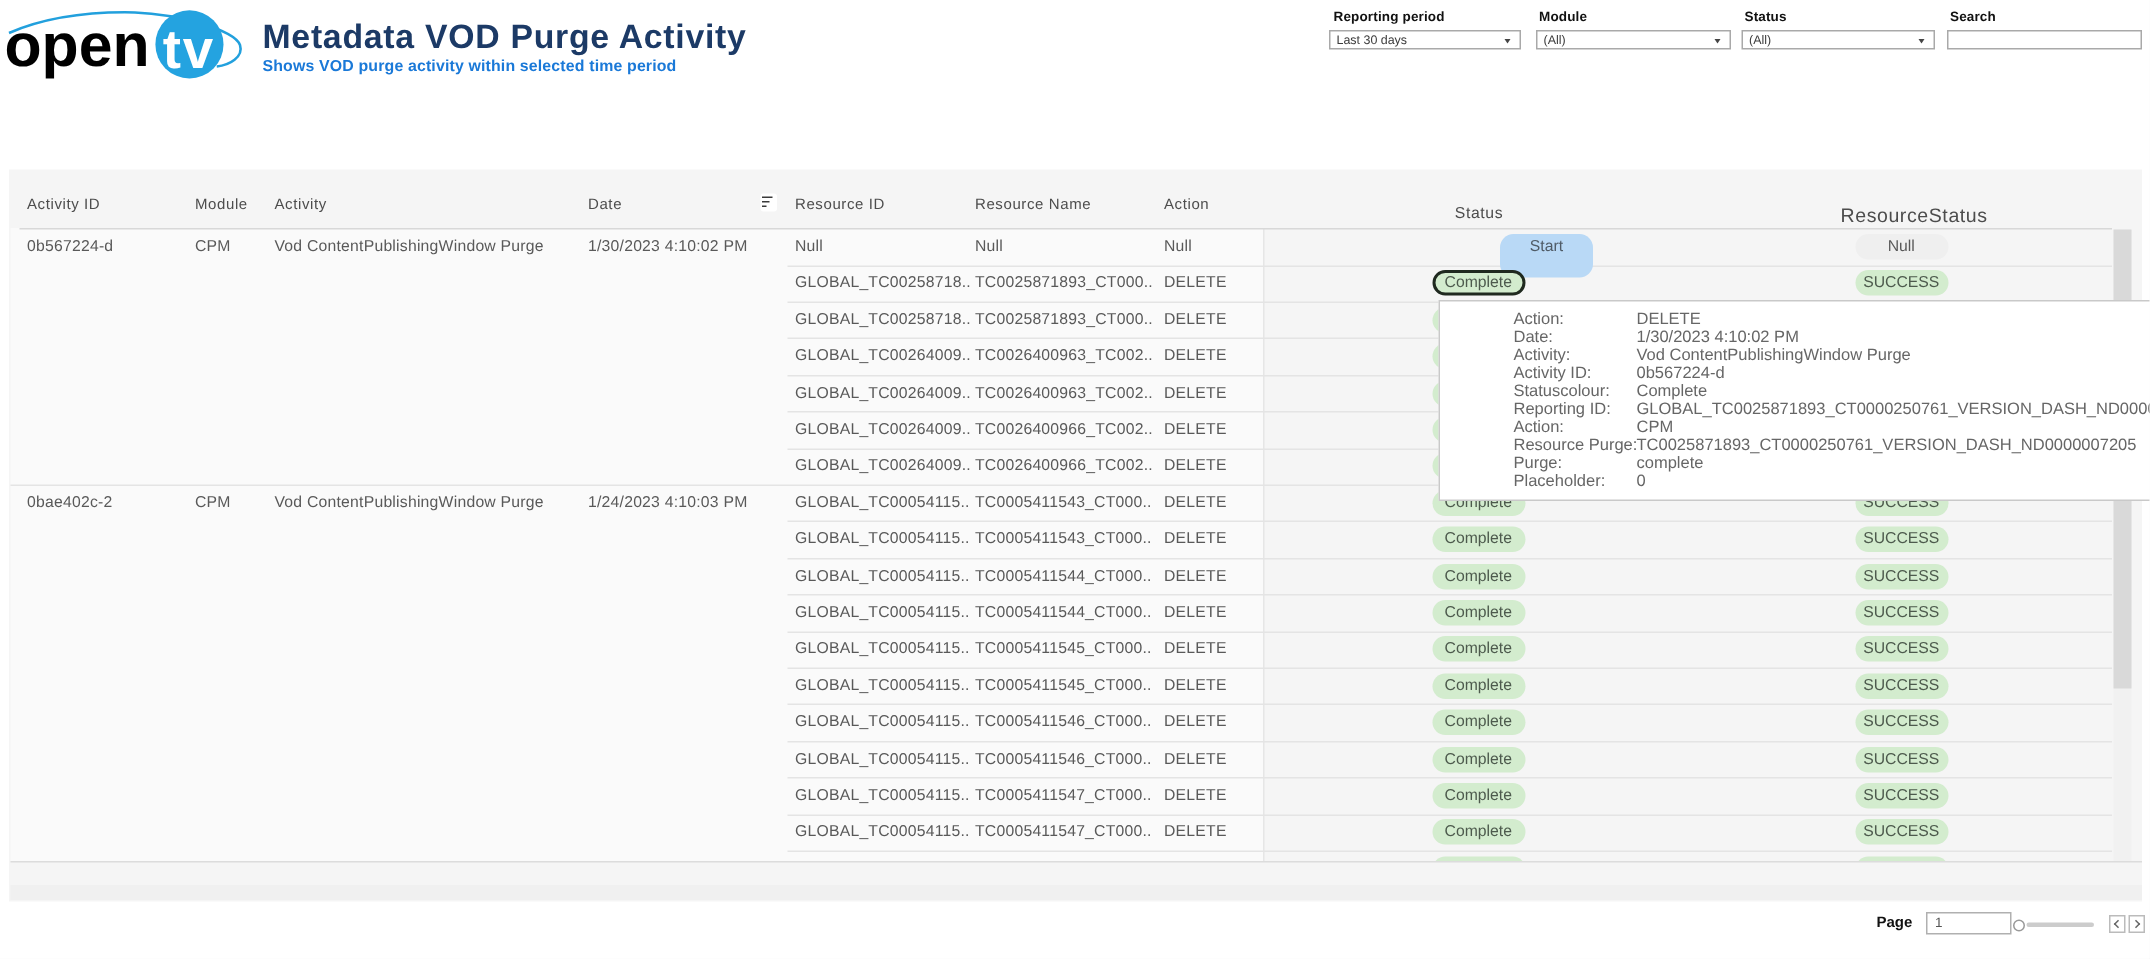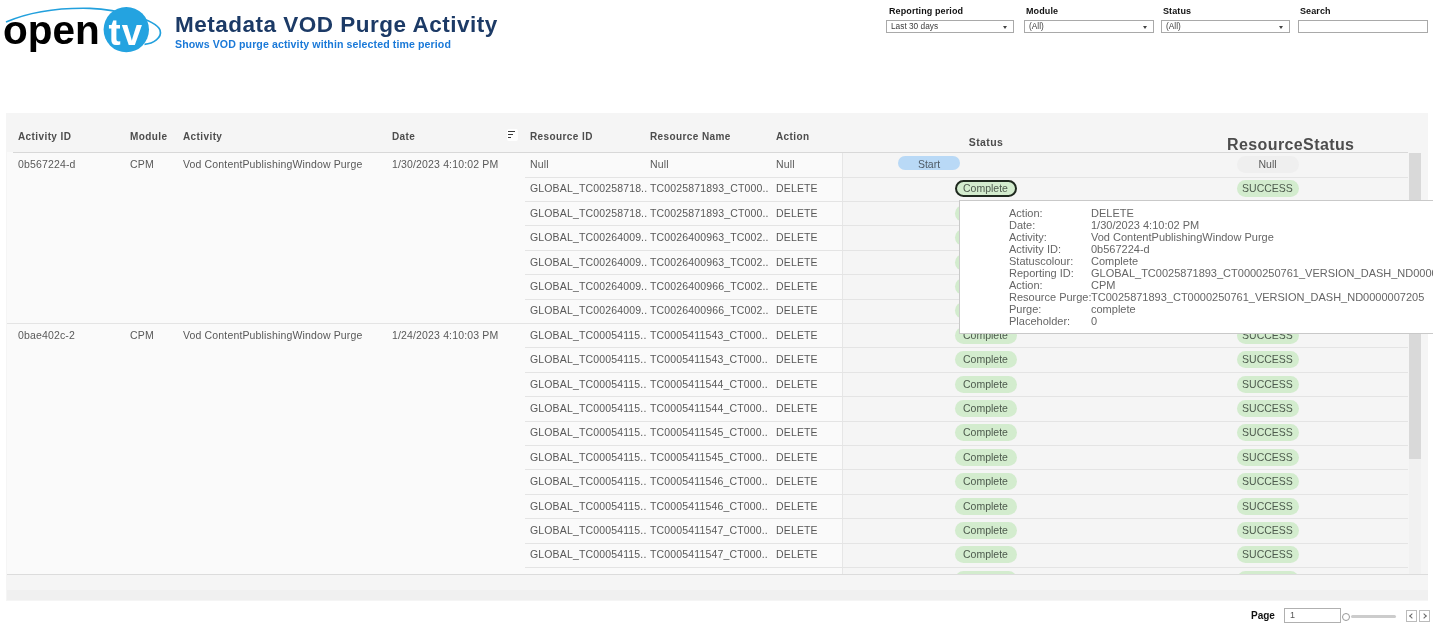--- a/index.html
+++ b/index.html
@@ -2,21 +2,21 @@
 <html><head><meta charset="utf-8"><style>
 * { margin:0; padding:0; box-sizing:border-box; }
 html,body { width:1433px; height:639px; background:#fff; overflow:hidden;
   font-family:"Liberation Sans", sans-serif; position:relative; }
 .abs { position:absolute; }
 .lbl { position:absolute; font-weight:bold; font-size:9px; letter-spacing:0.1px; color:#111; }
 .selbox { position:absolute; height:13px; background:#fff; border:1px solid #a9a9a9;
   font-size:8.3px; color:#3c3c3c; line-height:11px; padding-left:4px; }
 .selbox .arr { position:absolute; right:6px; top:5px; width:0; height:0;
   border-left:2.8px solid transparent; border-right:2.8px solid transparent; border-top:3.2px solid #444; }
-.hdr { position:absolute; font-weight:bold; font-size:10px; letter-spacing:0.4px; color:#4d4d4d; white-space:nowrap; }
+.hdr { position:absolute; font-weight:normal; font-size:10px; letter-spacing:0.4px; color:#4d4d4d; white-space:nowrap; }
 .ct { position:absolute; font-size:10.5px; letter-spacing:0.15px; color:#595959; white-space:nowrap; height:13px; line-height:13px; }
 .sep { position:absolute; height:1px; background:#e4e4e4; }
 .pill { position:absolute; border-radius:9px; font-size:10.5px; color:#4d5a4d;
   text-align:center; line-height:17px; }
 .pb { background:#b9d9f6; color:#4f5b66; }
 .pg { background:#d3ecce; }
 .pn { background:#efefef; color:#595959; }
 .pf { border:2px solid #1f291f; line-height:13px; }
 .ttr { white-space:nowrap; }
 .ttl { display:inline-block; width:82px;margin-left:40px; }
@@ -44,21 +44,21 @@
 <div class="abs" style="left:6px;top:113px;width:1422px;height:488px;background:#f5f5f5"></div>
 <div class="abs" style="left:7px;top:152px;width:835px;height:422px;background:#fafafa"></div>
 <div class="abs" style="left:842px;top:152px;width:1px;height:422px;background:#e6e6e6"></div>
 <div class="abs" style="left:7px;top:590px;width:1421px;height:10px;background:#f0f0f0"></div>
 
 <div class="hdr" style="left:18px;top:131px">Activity ID</div>
 <div class="hdr" style="left:130px;top:131px">Module</div>
 <div class="hdr" style="left:183px;top:131px">Activity</div>
 <div class="hdr" style="left:392px;top:131px">Date</div>
 <div class="hdr" style="left:960px;top:136px;width:52px;text-align:center;font-size:10.5px">Status</div>
-<div class="hdr" style="left:1227px;top:136px;width:81px;text-align:center;font-size:16px">ResourceStatus</div>
+<div class="hdr" style="left:1227px;top:136px;width:81px;text-align:center;font-size:13px">ResourceStatus</div>
 <div class="hdr" style="left:530px;top:131px">Resource ID</div>
 <div class="hdr" style="left:650px;top:131px">Resource Name</div>
 <div class="hdr" style="left:776px;top:131px">Action</div>
 
 <div class="abs" style="left:506.5px;top:129px;width:11px;height:11.5px;background:#fff;border-radius:2px"></div>
 <div class="abs" style="left:508.4px;top:131px;width:7px;height:1.2px;background:#3a3a3a"></div>
 <div class="abs" style="left:508.4px;top:133.8px;width:4.6px;height:1.2px;background:#3a3a3a"></div>
 <div class="abs" style="left:508.4px;top:136.7px;width:2.2px;height:1.2px;background:#3a3a3a"></div>
 
 <div class="abs" style="left:13px;top:152px;width:1395px;height:1px;background:#d8d8d8"></div>
@@ -82,21 +82,21 @@
       <div class="sep" style="left:525px;top:518.2px;width:883px"></div>
       <div class="sep" style="left:525px;top:542.6px;width:883px"></div>
       <div class="sep" style="left:525px;top:567.0px;width:883px"></div>
 <div class="ct" style="left:18px;top:157.9px">0b567224-d</div>
       <div class="ct" style="left:130px;top:157.9px">CPM</div>
       <div class="ct" style="left:183px;top:157.9px">Vod ContentPublishingWindow Purge</div>
       <div class="ct" style="left:392px;top:157.9px">1/30/2023 4:10:02 PM</div>
       <div class="ct" style="left:530px;top:157.9px">Null</div>
       <div class="ct" style="left:650px;top:157.9px">Null</div>
       <div class="ct" style="left:776px;top:157.9px">Null</div>
-      <div class="pill pb" style="left:898px;top:155.9px;width:62px;height:14px">Start</div>
+      <div class="pill pb" style="left:1000px;top:155.9px;width:62px;height:29px">Start</div>
       <div class="pill pn" style="left:1236.5px;top:155.9px;width:62px;height:17px">Null</div>
       <div class="ct" style="left:530px;top:182.3px">GLOBAL_TC00258718..</div>
       <div class="ct" style="left:650px;top:182.3px">TC0025871893_CT000..</div>
       <div class="ct" style="left:776px;top:182.3px">DELETE</div>
       <div class="pill pg pf" style="left:954.5px;top:180.3px;width:62px;height:17px">Complete</div>
       <div class="pill pg" style="left:1236.5px;top:180.3px;width:62px;height:17px">SUCCESS</div>
       <div class="ct" style="left:530px;top:206.7px">GLOBAL_TC00258718..</div>
       <div class="ct" style="left:650px;top:206.7px">TC0025871893_CT000..</div>
       <div class="ct" style="left:776px;top:206.7px">DELETE</div>
       <div class="pill pg" style="left:954.5px;top:204.7px;width:62px;height:17px">Complete</div>

